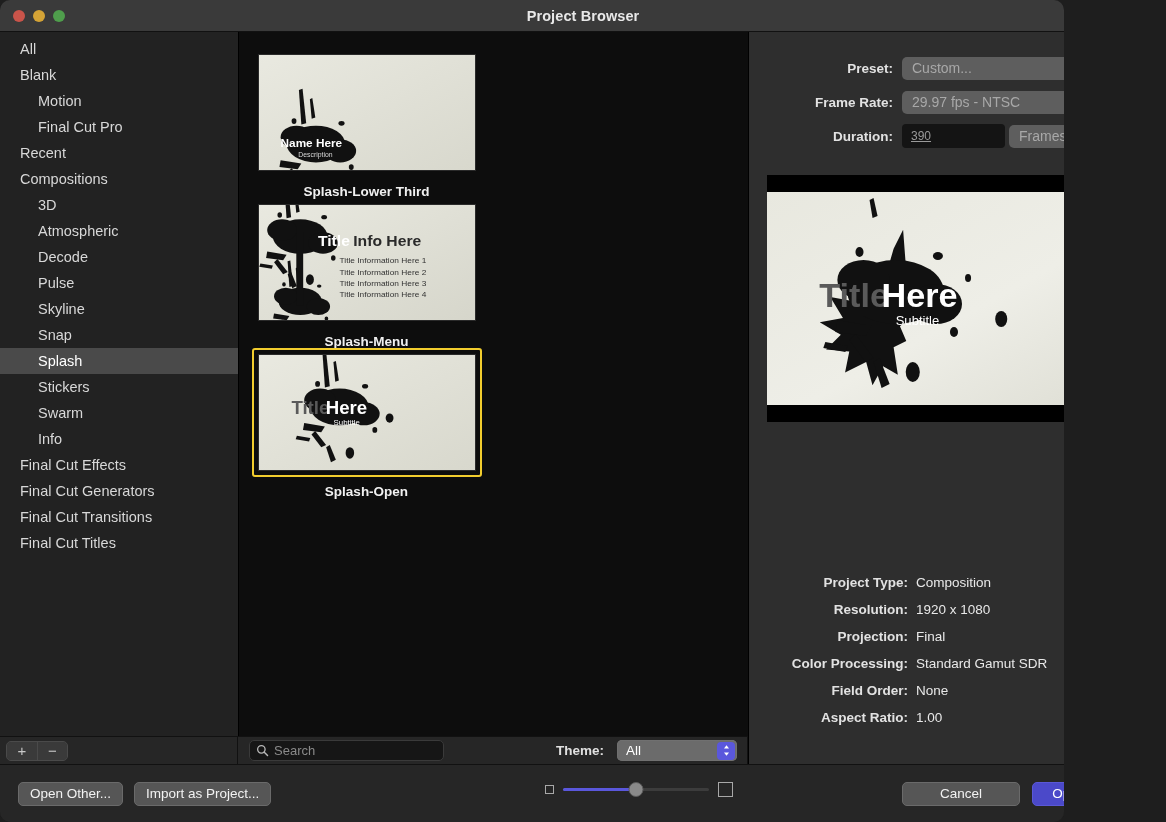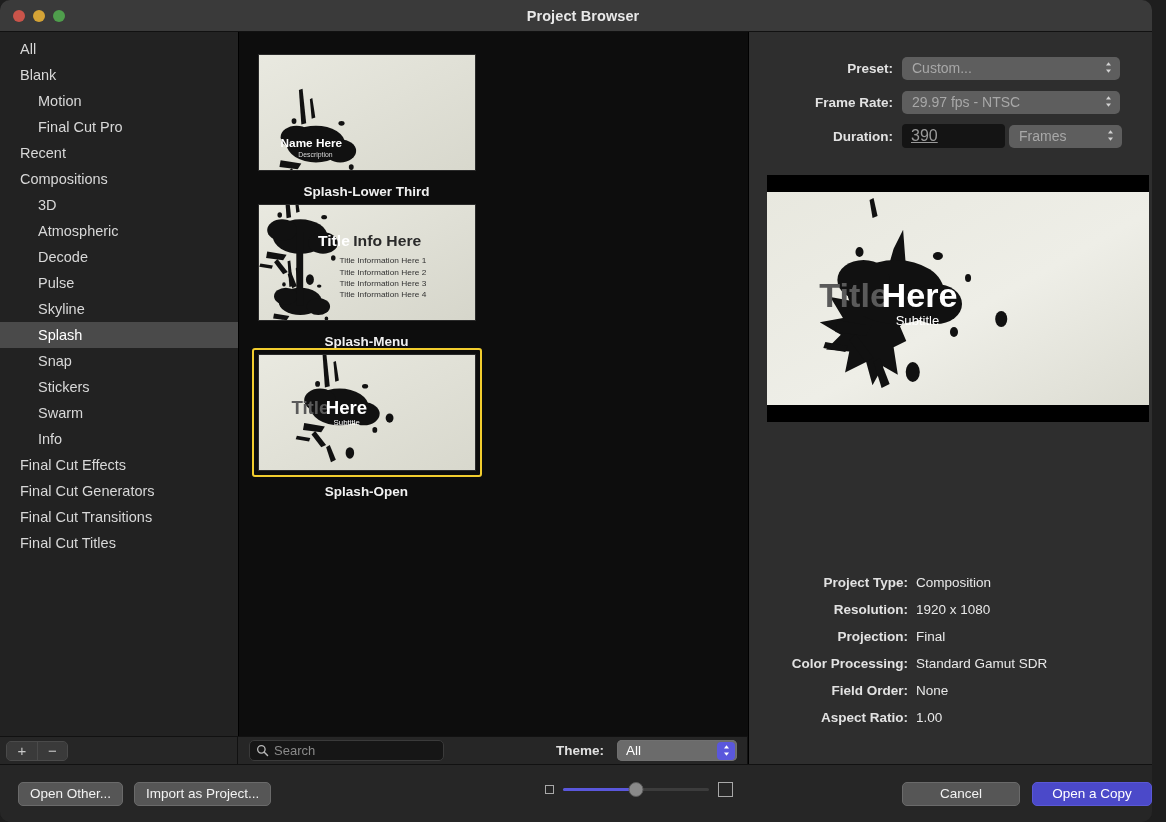--- a/index.html
+++ b/index.html
@@ -6,21 +6,21 @@
   html, body {
     width: 1166px; height: 822px;
     background: #1e1e1e;
     font-family: "Liberation Sans", sans-serif;
     overflow: hidden;
     -webkit-font-smoothing: antialiased;
   }
 
   .window {
     position: relative;
-    width: 1152px; height: 822px;
+    width: 1064px; height: 822px;
     background: #1e1e1e;
     border-radius: 10px;
     overflow: hidden;
   }
 
   
   .titlebar {
     position: absolute; top: 0; left: 0;
     width: 1166px; height: 32px;
     background: #3a3a3a;
@@ -183,21 +183,21 @@
   }
   .field-popup .stepper-plain {
     position: absolute; right: 7px; top: 4px;
   }
   .field-input {
     background: #141414;
     border-radius: 4px;
     height: 24px; width: 103px;
     display: flex; align-items: center;
     padding-left: 9px;
-    font-size: 16px; color: #9a9a9a; text-decoration: underline;
+    font-size: 12px; color: #9a9a9a; text-decoration: underline;
   }
   .field-popup.small { width: 113px; margin-left: 4px; }
 
   .preview {
     position: absolute; top: 143px; left: 18px;
     width: 382px; height: 247px;
     background: #000;
     display: flex; flex-direction: column; justify-content: center;
   }
   .preview-img { width: 100%; height: 213px; display: block; }
@@ -304,25 +304,25 @@
         </div>
         <div class="side-item lvl1">
           <span>Decode</span>
         </div>
         <div class="side-item lvl1">
           <span>Pulse</span>
         </div>
         <div class="side-item lvl1">
           <span>Skyline</span>
         </div>
+        <div class="side-item lvl1">
+          <span>Snap</span>
+        </div>
         <div class="side-item lvl1 selected">
           <span>Splash</span>
-        </div>
-        <div class="side-item lvl1">
-          <span>Snap</span>
         </div>
         <div class="side-item lvl1">
           <span>Stickers</span>
         </div>
         <div class="side-item lvl1">
           <span>Swarm</span>
         </div>
         <div class="side-item lvl1">
           <span>Info</span>
         </div>

